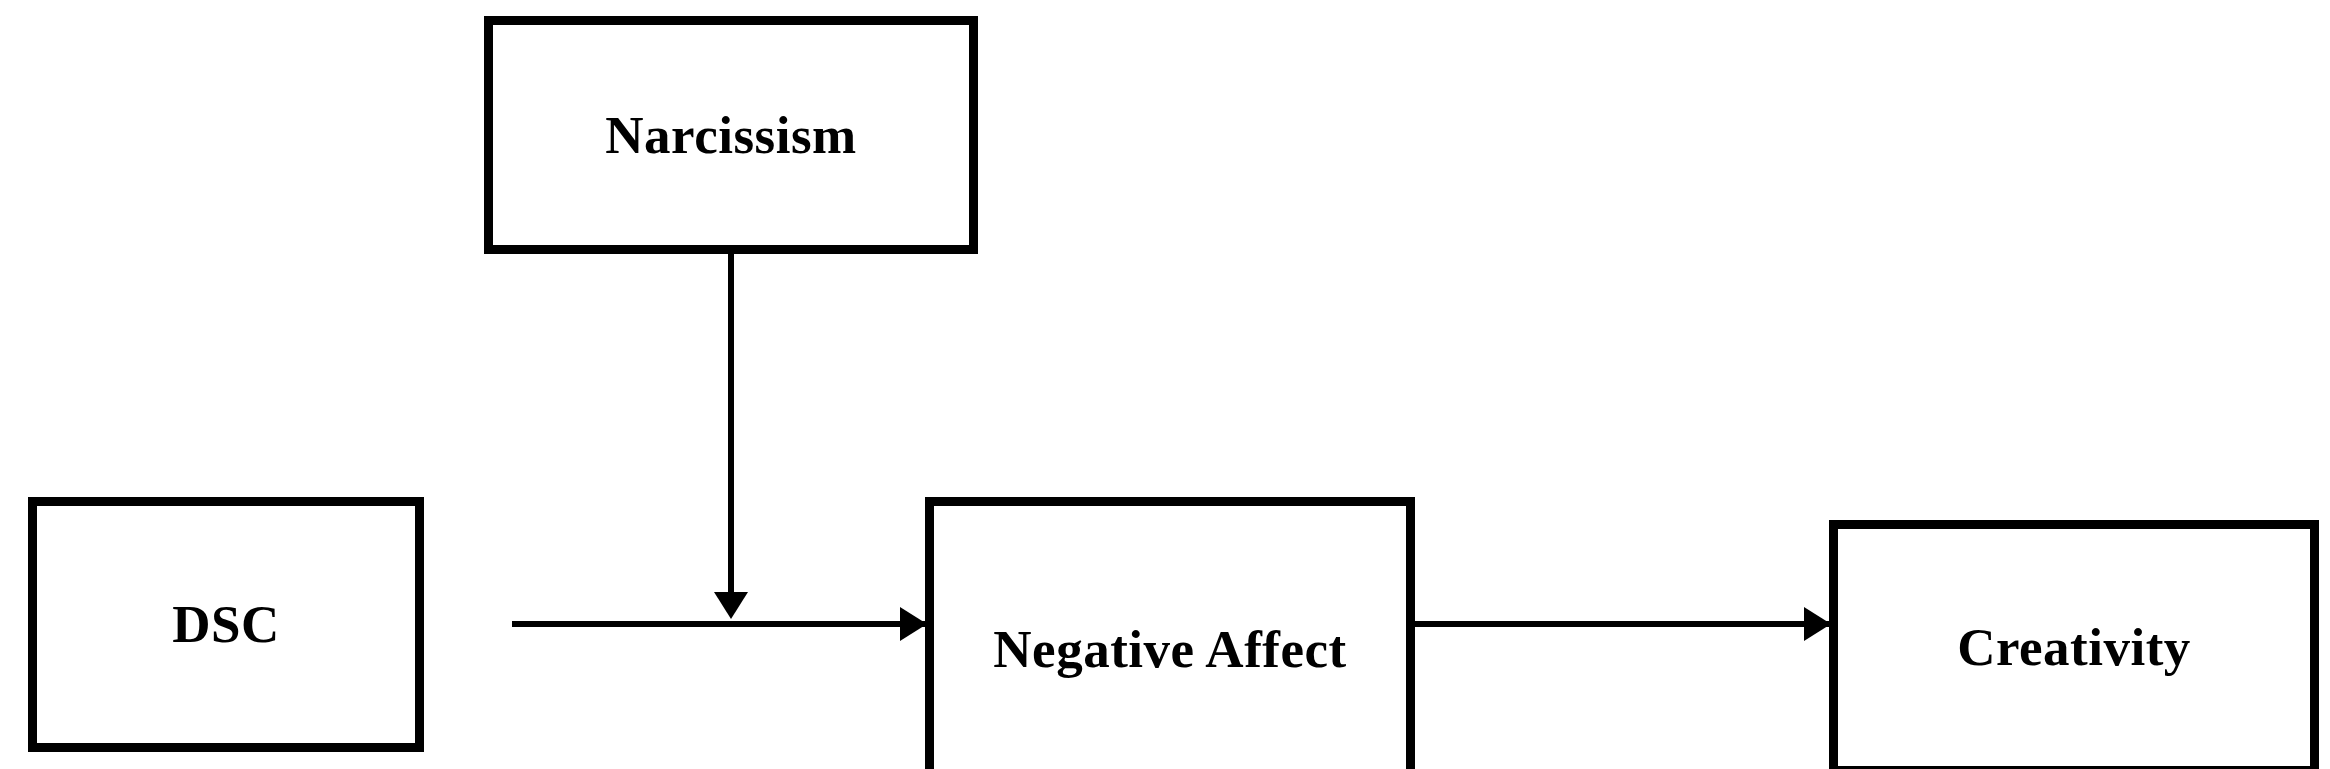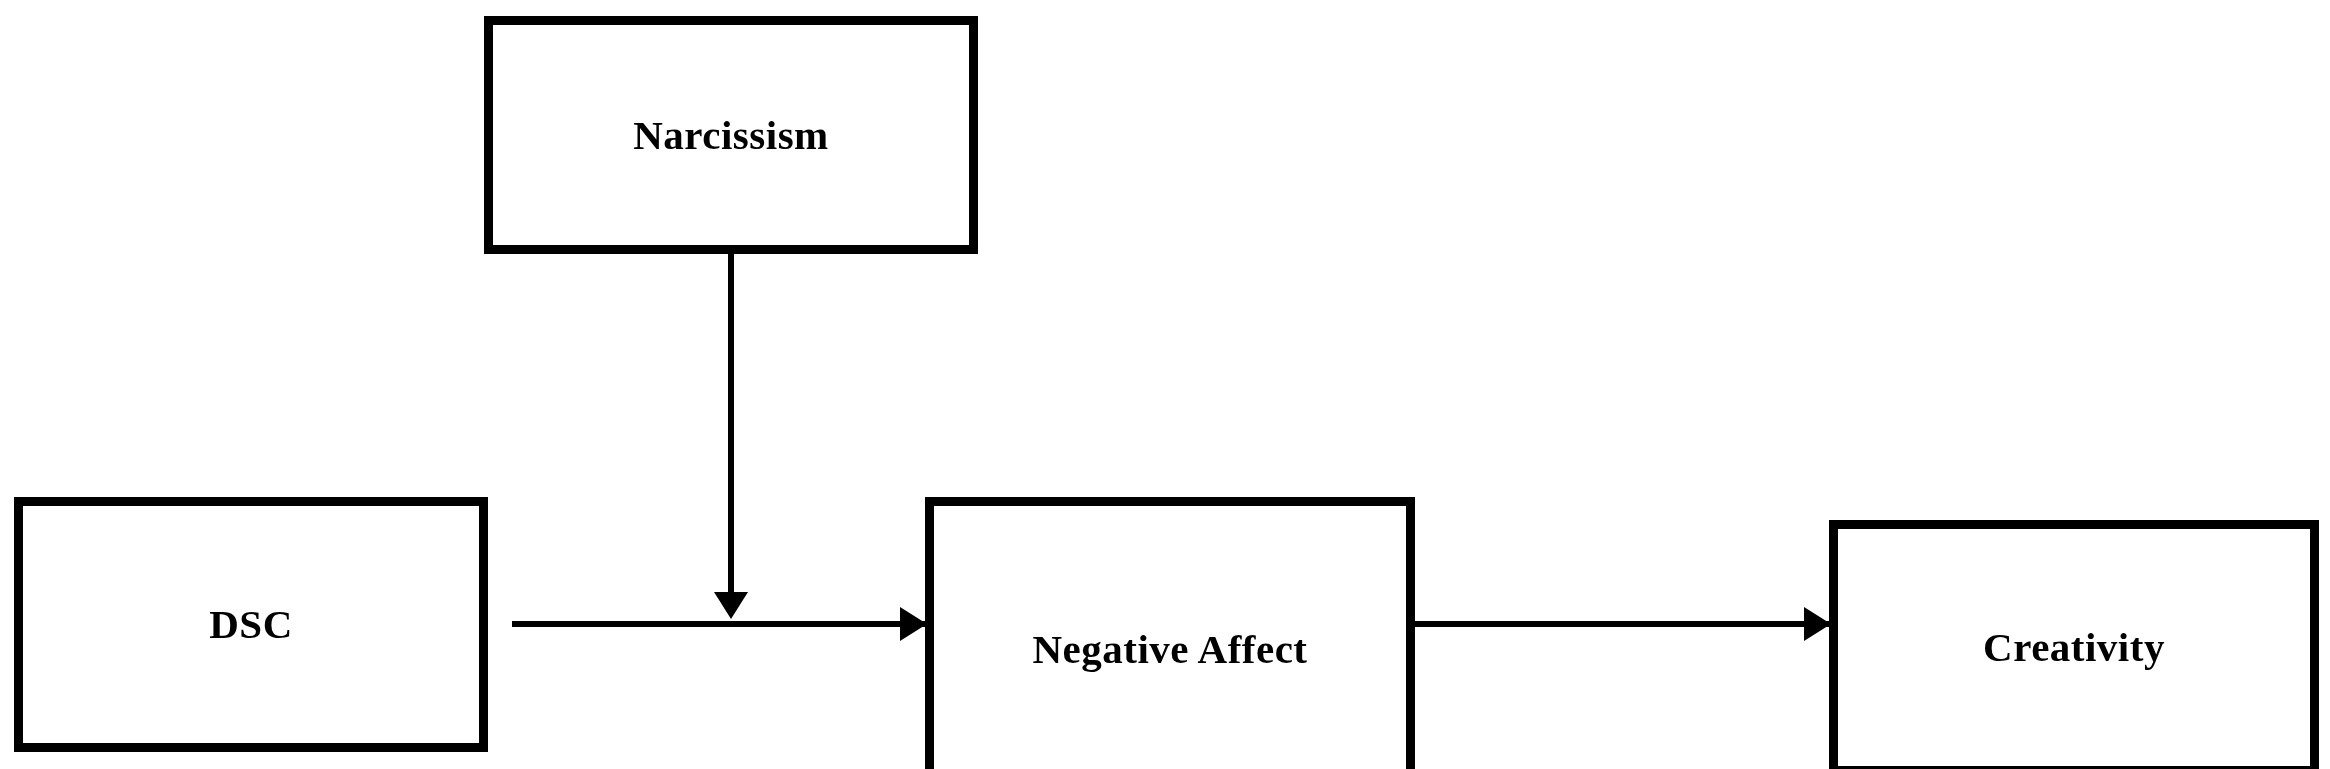--- a/index.html
+++ b/index.html
@@ -22,37 +22,37 @@
     box-sizing: border-box;
     background: #ffffff;
     border: 9px solid #000000;
     display: flex;
     align-items: center;
     justify-content: center;
   }
   .node-label {
     font-family: "Liberation Serif", serif;
     font-weight: bold;
-    font-size: 41px;
+    font-size: 53px;
     color: #000000;
     letter-spacing: 0.5px;
     white-space: nowrap;
     line-height: 1;
   }
   
   #node-narcissism {
     left: 484px;
     top: 16px;
     width: 494px;
     height: 238px;
   }
   #node-dsc {
-    left: 14px;
+    left: 28px;
     top: 497px;
-    width: 474px;
+    width: 396px;
     height: 255px;
     text-align: center;
   }
   #node-negative-affect {
     left: 925px;
     top: 497px;
     width: 490px;
     height: 304px;
   }
   #node-creativity {

